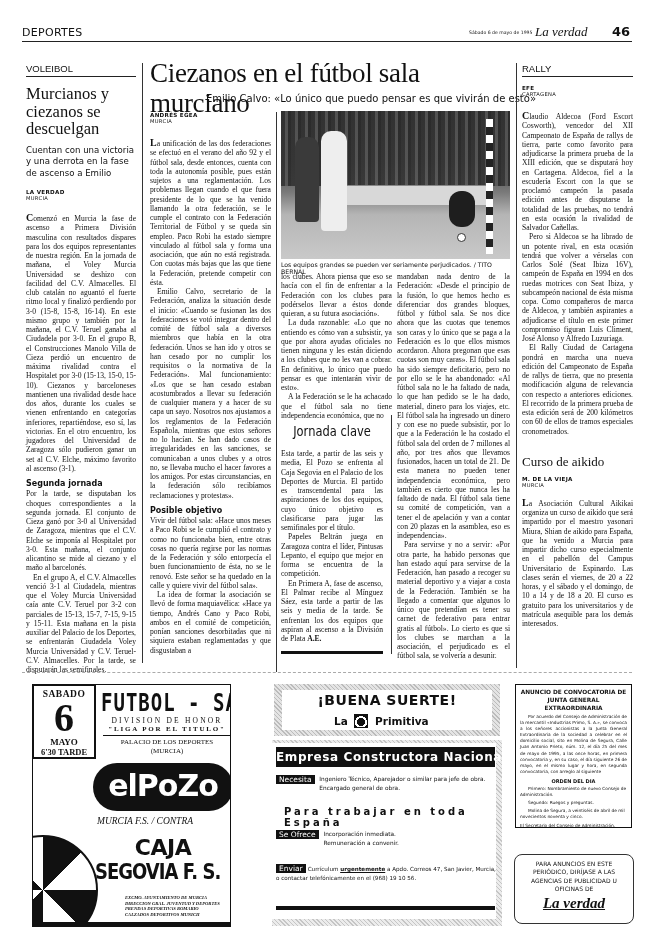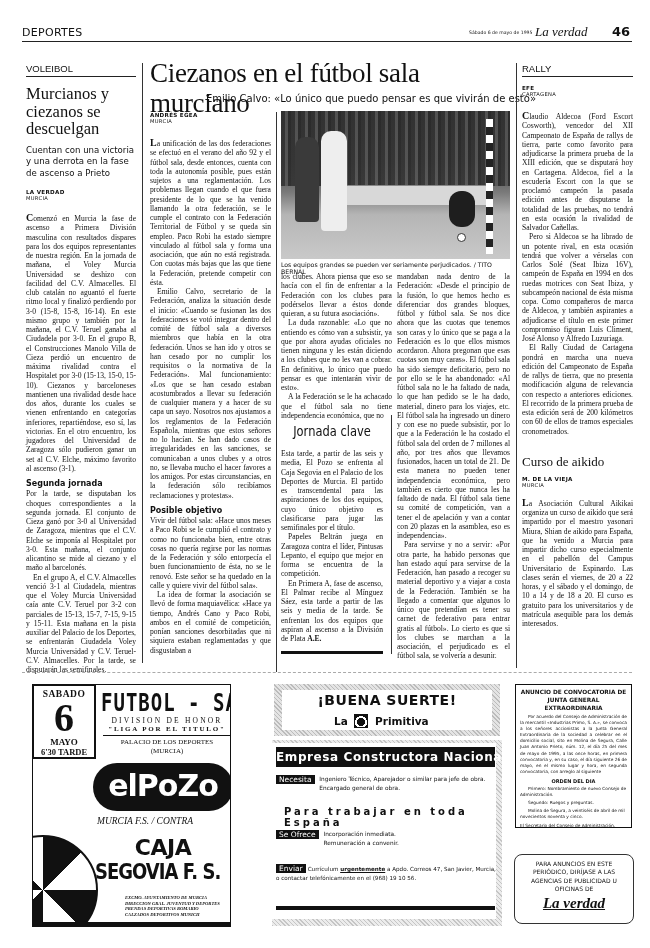--- a/index.html
+++ b/index.html
@@ -24,21 +24,21 @@
 <div class="abs" style="left:22px;top:24px;width:610px;height:18px;border-bottom:1px solid #222;">
   <span class="abs sans" style="left:0;top:2px;font-size:11px;letter-spacing:.3px;">DEPORTES</span>
   <span class="abs sans" style="left:447px;top:6px;font-size:4.6px;">Sábado 6 de mayo de 1995</span>
   <span class="abs" style="left:513px;top:0;font-size:13px;font-style:italic;font-family:'Liberation Serif',serif;">La verdad</span>
   <span class="abs sans" style="left:590px;top:0;font-size:13px;font-weight:bold;">46</span>
 </div>
 
 <div class="abs" style="left:26px;top:63px;width:110px;">
   <div class="section-tag">VOLEIBOL</div>
   <div style="font-family:'Liberation Serif',serif;font-size:16.5px;line-height:17.5px;margin-top:8px;">Murcianos y ciezanos se descuelgan</div>
-  <div class="sans" style="font-size:8.6px;line-height:11.5px;margin-top:7px;">Cuentan con una victoria y una derrota en la fase de ascenso a Prieto</div>
+  <div class="sans" style="font-size:8.6px;line-height:11.5px;margin-top:7px;">Cuentan con una victoria y una derrota en la fase de ascenso a Emilio</div>
   <div style="margin-top:10px;">
     <div class="byline-name">LA VERDAD</div>
     <div class="byline-place">MURCIA</div>
   </div>
   <div class="body-text">
     <p class="first"><span class="dropcap">C</span><span>omenzó en Murcia la fase de ascenso a Primera División masculina con resultados dispares para los dos equipos representantes de nuestra región. En la jornada de mañana, el Voley Murcia Universidad se deshizo con facilidad del C.V. Almacelles. El club catalán no aguantó el fuerte ritmo local y finalizó perdiendo por 3-0 (15-8, 15-8, 16-14). En este mismo grupo y también por la mañana, el C.V. Teruel ganaba al Ciudadela por 3-0. En el grupo B, el Construcciones Manolo Villa de Cieza perdió un encuentro de máxima rivalidad contra el Hospitalet por 3-0 (15-13, 15-0, 15-10). Ciezanos y barceloneses mantienen una rivalidad desde hace dos años, durante los cuales se vienen enfrentando en categorías inferiores, repartiéndose, eso sí, las victorias. En el otro encuentro, los jugadores del Universidad de Zaragoza sólo pudieron ganar un set al C.V. Elche, máximo favorito al ascenso (3-1).</span></p>
     <div class="subhead">Segunda jornada</div>
     <p class="first">Por la tarde, se disputaban los choques correspondientes a la segunda jornada. El conjunto de Cieza ganó por 3-0 al Universidad de Zaragoza, mientras que el C.V. Elche se imponía al Hospitalet por 3-0. Esta mañana, el conjunto alicantino se mide al ciezano y el maño al barcelonés.</p>
     <p>En el grupo A, el C.V. Almacelles venció 3-1 al Ciudadela, mientras que el Voley Murcia Universidad caía ante C.V. Teruel por 3-2 con parciales de 15-13, 15-7, 7-15, 9-15 y 15-11. Esta mañana en la pista auxiliar del Palacio de los Deportes, se enfrentarán Ciudadela Voley Murcia Universidad y C.V. Teruel-C.V. Almacelles. Por la tarde, se disputarán las semifinales.</p>
   </div>

